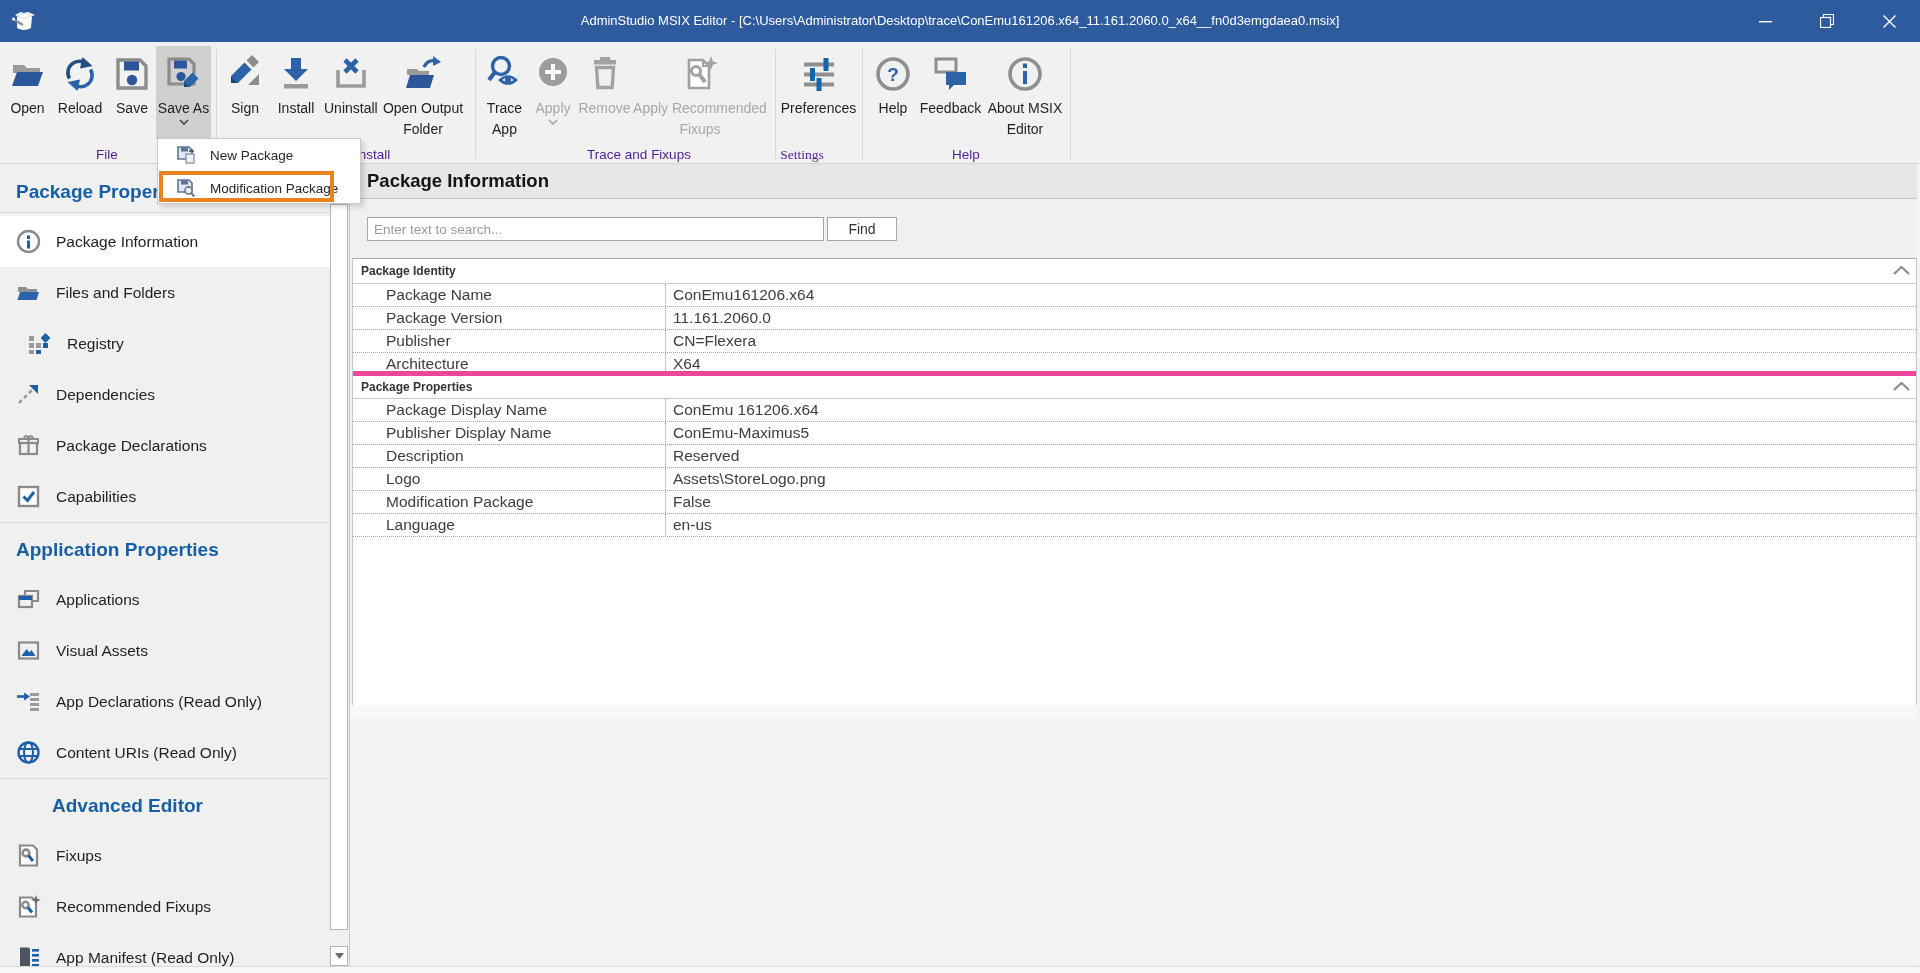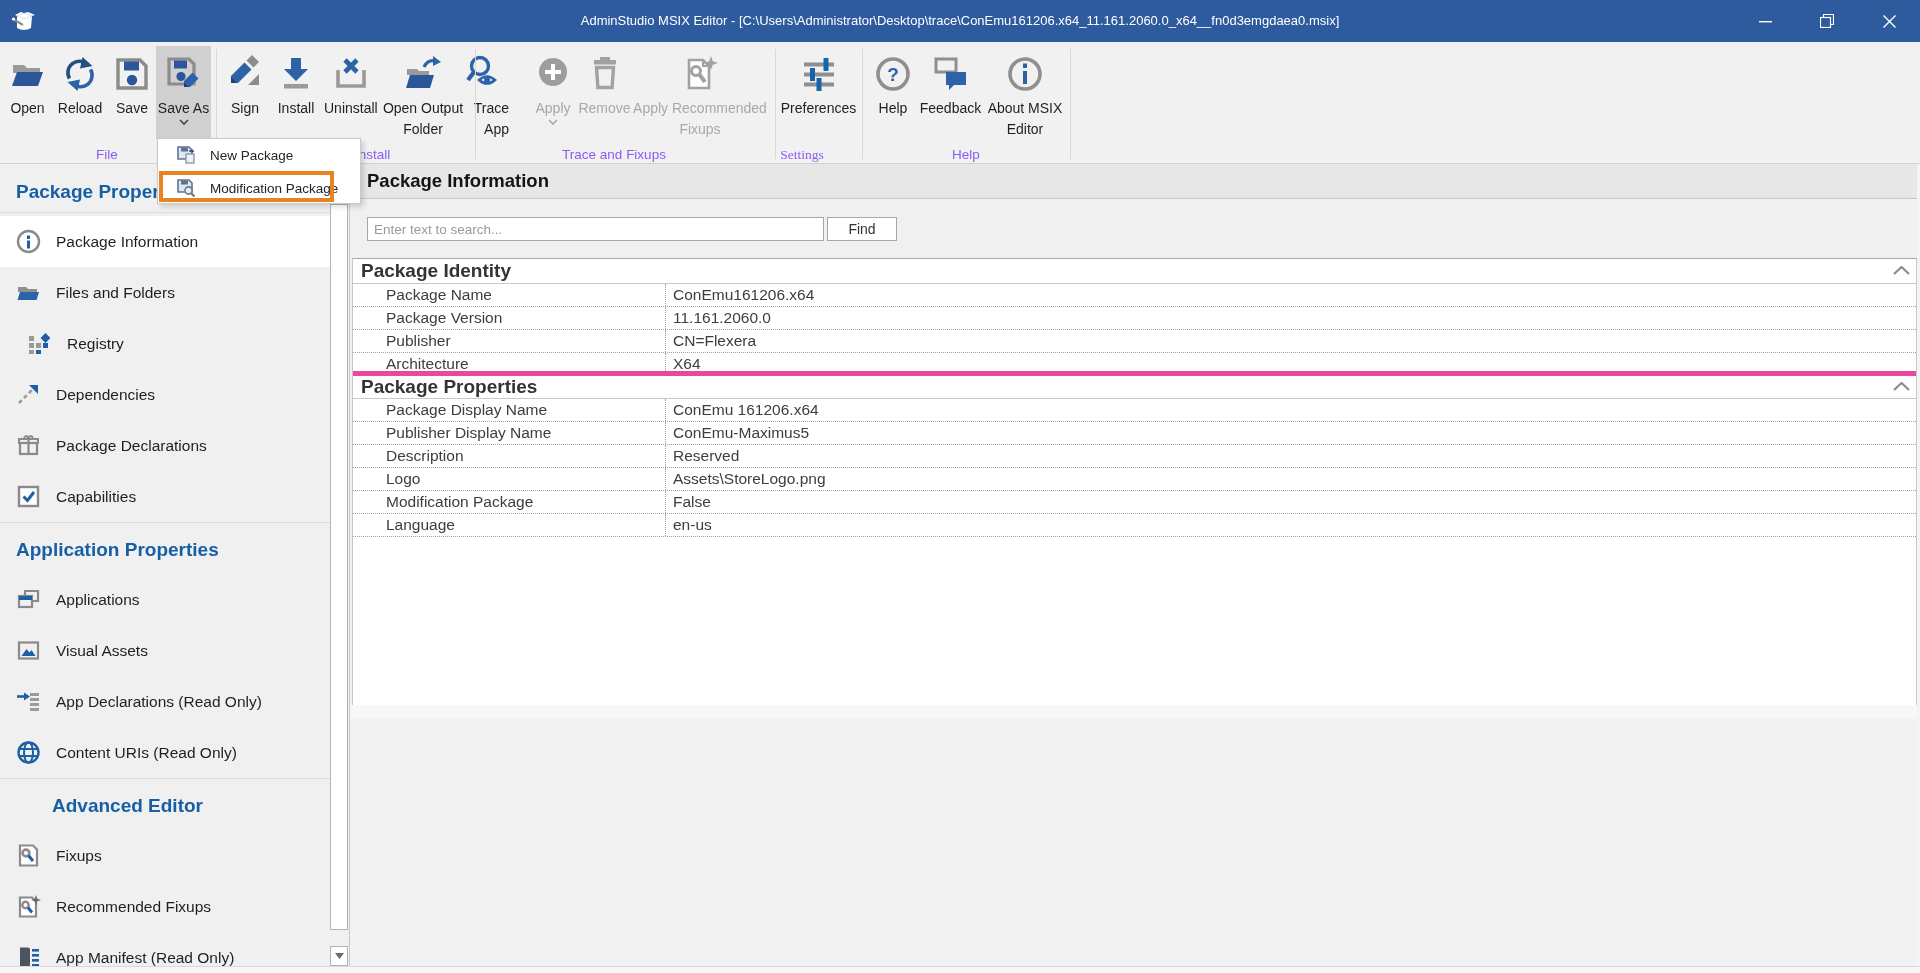--- a/index.html
+++ b/index.html
@@ -19,21 +19,21 @@
   .ribbon { position:absolute; left:0; top:42px; width:1920px; height:122px; background:#f1f1f1;
       border-bottom:1px solid #d2d2d2; }
   .rbtn { position:absolute; top:4px; height:93px; text-align:center; }
   .rbtn.pressed { background:#d0d0d0; }
   .ricon { position:absolute; top:9px; left:50%; transform:translateX(-50%); width:38px; height:38px; }
   .rlabel { position:absolute; top:52px; left:0; right:0; font-size:14px; line-height:21px; color:#1f1f1f; white-space:nowrap; }
   .rlabel.wrap { white-space:normal; }
   .rbtn.disabled .rlabel { color:#a8a8a8; }
   .chev { position:absolute; top:73px; left:50%; transform:translateX(-50%); width:10px; height:6px; }
   .rgsep { position:absolute; top:7px; width:1px; height:110px; background:#d8d8d8; }
-  .rglabel { position:absolute; top:105px; height:16px; line-height:16px; font-size:13.5px; color:#8b5cf6; text-align:center; }
+  .rglabel { position:absolute; top:105px; height:16px; line-height:16px; font-size:13.5px; color:#4c1d95; text-align:center; }
 
   
   .menu { position:absolute; left:157px; top:138px; width:204px; height:66px; background:#ffffff;
       border:1px solid #c9c9c9; box-shadow:3px 3px 5px rgba(0,0,0,0.14); z-index:50; }
   .mitem { position:absolute; left:10px; width:100%; height:33px; }
   .mitem .micon { position:absolute; left:8px; top:6px; width:20px; height:20px; }
   .mitem .mlabel { position:absolute; left:42px; top:0; line-height:33px; font-size:13.5px; color:#262626; white-space:nowrap; }
   .hlbox { position:absolute; left:159px; top:171px; width:175px; height:31px; border:4px solid #e8831f;
       z-index:60; pointer-events:none; }
 
@@ -58,21 +58,21 @@
   .searchstrip { position:absolute; left:350px; top:199px; width:1567px; height:59px; background:#f0f0f0; }
   .searchbox { position:absolute; left:17px; top:18px; width:457px; height:24px; border:1px solid #a6a6a6; background:#fff;
       font-family:"Liberation Sans", sans-serif; font-size:13.5px; color:#333; padding:0 6px; outline:none; }
   .searchbox::placeholder { color:#9a9a9a; opacity:1; }
   .findbtn { position:absolute; left:477px; top:18px; width:70px; height:24px; background:#ffffff; border:1px solid #a6a6a6;
       font-family:"Liberation Sans", sans-serif; font-size:14px; color:#333333; text-align:center; line-height:22px; }
 
   .tbl { position:absolute; left:352px; top:258px; width:1565px; height:447px; background:#ffffff;
       border-top:1px solid #a8a8a8; border-left:1px solid #c8c8c8; border-right:1px solid #c8c8c8; }
   .thead { position:relative; height:25px; line-height:24px; border-bottom:1px solid #c8c8c8;
-      font-size:19px; font-weight:bold; color:#333333; padding-left:8px; }
+      font-size:12px; font-weight:bold; color:#333333; padding-left:8px; }
   .thead.h2 { height:23px; line-height:22px; }
   .thead.h2 .collapse { top:6px; }
   .thead .collapse { position:absolute; right:6px; top:7px; width:17px; height:9px; }
   .trow { position:relative; height:23px; border-bottom:1px dotted #a0a0a0; }
   .trow.solid { border-bottom:5px solid #ec4899; }
   .tlabel { position:absolute; left:0; top:0; bottom:0; width:313px; border-right:1px dotted #a0a0a0;
       padding-left:33px; line-height:22px; font-size:15.5px; color:#3d3d3d; white-space:nowrap; }
   .tval { position:absolute; left:313px; right:0; top:0; bottom:0; padding-left:7px; line-height:22px;
       font-size:15.5px; color:#3d3d3d; white-space:nowrap; }
 
@@ -180,21 +180,21 @@
     <div class="rbtn" style="left:375px;width:96px;">
       <svg class="ricon" viewBox="0 0 38 38">
         <path d="M3 14 h10 l2 2 h10 v4 H3 Z" fill="#9a9a9a"></path>
         <polygon points="6,20 30,20 26,33 2,33" fill="#2b579a"></polygon>
         <path d="M20 12 Q24 4 32 6" fill="none" stroke="#2b62a8" stroke-width="3.4"></path>
         <polygon points="29,1 37,7 29,11" fill="#2b62a8"></polygon>
       </svg>
       <div class="rlabel wrap">Open Output Folder</div>
     </div>
 
-    <div class="rbtn" style="left:458px;width:51px;text-align:right;">
+    <div class="rbtn" style="left:479px;width:51px;">
       <svg class="ricon" viewBox="0 0 38 38">
         <circle cx="15" cy="11" r="8.5" fill="none" stroke="#2b62a8" stroke-width="3.4"></circle>
         <line x1="9" y1="17" x2="3" y2="25" stroke="#2b62a8" stroke-width="4.2"></line>
         <path d="M14 25 Q22 18 30 25 Q22 32 14 25 Z" fill="none" stroke="#2b62a8" stroke-width="2.6"></path>
         <circle cx="22" cy="25" r="3" fill="#2b62a8"></circle>
       </svg>
       <div class="rlabel wrap">Trace App</div>
     </div>
     <div class="rbtn disabled" style="left:530px;width:46px;">
       <svg class="ricon" viewBox="0 0 38 38">
@@ -262,21 +262,21 @@
     </div>
 
     <div class="rgsep" style="left:216px;"></div>
     <div class="rgsep" style="left:475px;"></div>
     <div class="rgsep" style="left:775px;"></div>
     <div class="rgsep" style="left:862px;"></div>
     <div class="rgsep" style="left:1070px;"></div>
 
     <div class="rglabel" style="left:77px;width:60px;">File</div>
     <div class="rglabel" style="left:355px;width:80px;text-align:left;">Install</div>
-    <div class="rglabel" style="left:534px;width:160px;text-align:center;">Trace and Fixups</div>
+    <div class="rglabel" style="left:559px;width:160px;text-align:center;">Trace and Fixups</div>
     <div class="rglabel" style="left:762px;width:80px;font-family:Liberation Serif, serif;">Settings</div>
     <div class="rglabel" style="left:936px;width:60px;">Help</div>
   </div>
 
   <div class="sidebar">
     <div class="shead" style="top:10px;line-height:36px;">Package Properties</div>
     <div class="ssep" style="top:48px;"></div>
 
     <div class="sitem selected" style="top:52px;">
       <svg class="sicon" viewBox="0 0 25 25">

